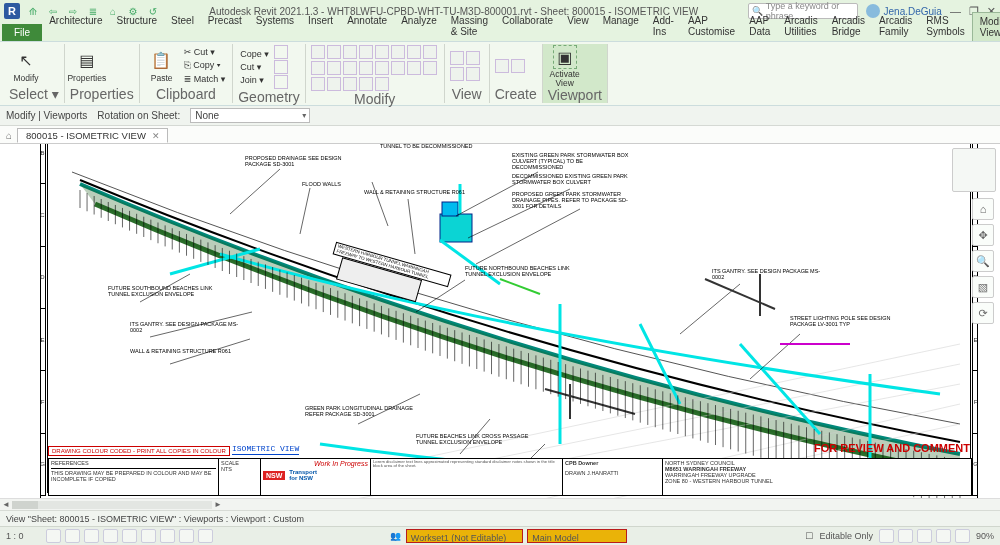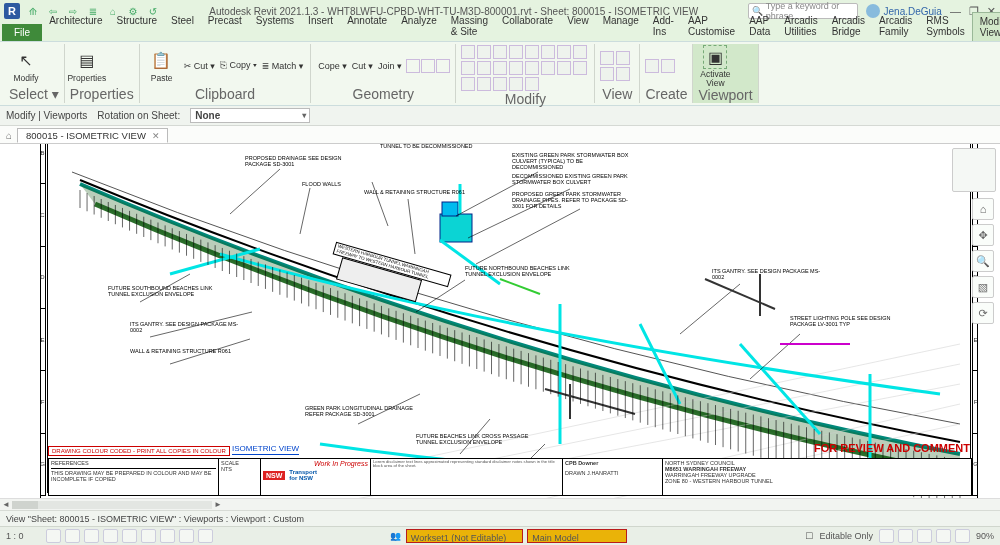--- a/index.html
+++ b/index.html
@@ -25,27 +25,27 @@
   
   .ribbon { height: 64px; background:#f2f8ef; border-bottom:1px solid #cdd; display:flex; align-items:stretch; padding:2px 4px;}
   .ribbon .panel { display:flex; flex-direction:column; justify-content:space-between; border-right:1px solid #d0d6cd; padding:1px 5px; }
   .ribbon .panel.highlight { background:#d2e8ca; }
   .ribbon .panel-row { display:flex; gap:3px; align-items:center; flex:1;}
   .ribbon .panel-label { font-size:14px; color:#666; text-align:center;}
   .ribbon .big-btn { width:34px; display:flex; flex-direction:column; align-items:center; gap:1px;}
   .ribbon .big-btn .icon { width:24px; height:24px; display:flex; align-items:center; justify-content:center; font-size:16px;}
   .ribbon .big-btn .lbl { font-size:8.5px; color:#333; text-align:center; line-height:1;}
   .ribbon .small-btn { display:flex; align-items:center; gap:2px; font-size:9px; color:#333; padding:1px 2px; white-space:nowrap;}
-  .ribbon .small-col { display:flex; gap:1px; justify-content:center;}
+  .ribbon .small-col { display:flex; flex-direction:column; gap:1px; justify-content:center;}
   .ribbon .grid-icons { display:flex; gap:2px; flex-wrap:wrap; width:128px; align-content:center;}
   .ribbon .grid-icons .i { width:14px; height:14px; background:#eef3ed; border:1px solid #cbd; }
 
   
   .options-bar { height:20px; background:#f0f4ef; border-bottom:1px solid #d5d9d4; display:flex; align-items:center; padding:0 6px; gap:10px; font-size:10px; color:#444;}
-  .options-bar .dd { border:1px solid #bbb; background:#fff; padding:0 22px 0 4px; height:15px; display:flex; align-items:center; position:relative; min-width:120px;font-weight:bold;}
+  .options-bar .dd { border:1px solid #bbb; background:#fff; padding:0 22px 0 4px; height:15px; display:flex; align-items:center; position:relative; min-width:120px;}
   .options-bar .dd::after { content:"▾"; position:absolute; right:3px; font-size:8px; color:#666;}
 
   
   .doc-tabs { height:18px; background:#fbfcfa; border-bottom:1px solid #ccc; display:flex; align-items:flex-end; padding-left:6px;}
   .doc-tabs .dtab { border:1px solid #bbb; border-bottom:1px solid #fff; background:#fff; padding:1px 8px; font-size:9.5px; display:flex; align-items:center; gap:6px;}
   .doc-tabs .dtab .close { color:#888; font-size:9px;}
 
   
   .canvas-area { position:relative; height:366px; background:#fff; overflow:hidden;}
   .canvas-area svg { position:absolute; inset:0;}
@@ -513,21 +513,21 @@
 SD-3001</div>
   <div class="call no-border" style="left:416px; top:290px;">FUTURE BEACHES LINK CROSS
 PASSAGE TUNNEL EXCLUSION
 ENVELOPE</div>
   <div class="call no-border" style="left:445px; top:340px;">ITS GANTRY. SEE DESIGN
 PACKAGE MS-0002</div>
   <div class="call" style="left:332px; top:114px; transform:rotate(16deg); font-size:4.5px;">WESTERN HARBOUR TUNNEL
 WARRINGAH FREEWAY
 TO WESTERN HARBOUR TUNNEL</div>
 
-  <div class="view-label" style="left:232px; top:300px;">ISOMETRIC VIEW</div>
+  <div class="view-label" style="left:232px; top:300px;font-family:Liberation Mono, monospace;">ISOMETRIC VIEW</div>
   <div class="colour-note">DRAWING COLOUR CODED - PRINT ALL COPIES IN COLOUR</div>
   <div class="review-note">FOR REVIEW AND COMMENT</div>
 
   <div class="tb-strip">
     <div class="c" style="width:170px;">
       <div>REFERENCES</div>
       <div style="border-top:1px solid #000; margin-top:2px; padding-top:1px;">THIS DRAWING MAY BE PREPARED IN COLOUR AND MAY BE INCOMPLETE IF COPIED</div>
     </div>
     <div class="c" style="width:42px;">
       <div>SCALE</div>

